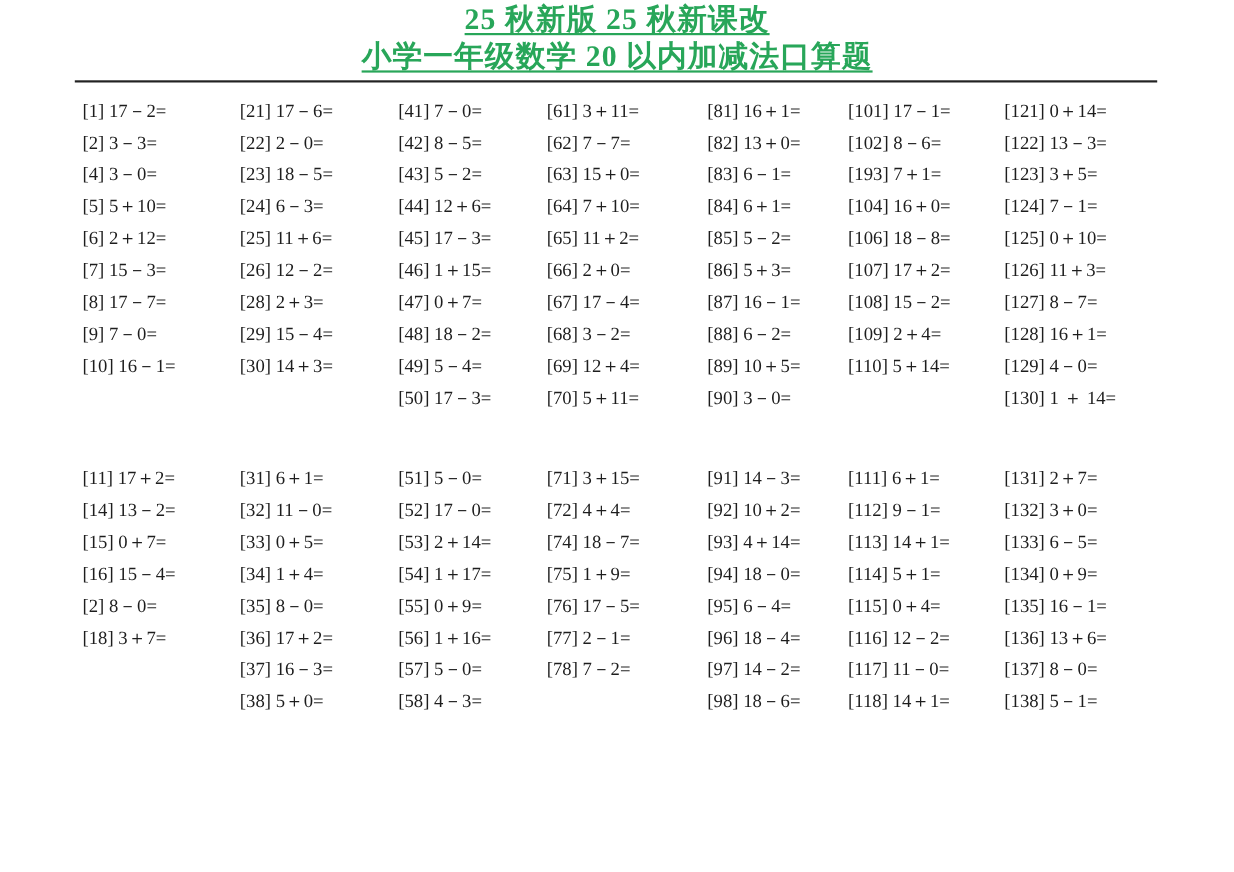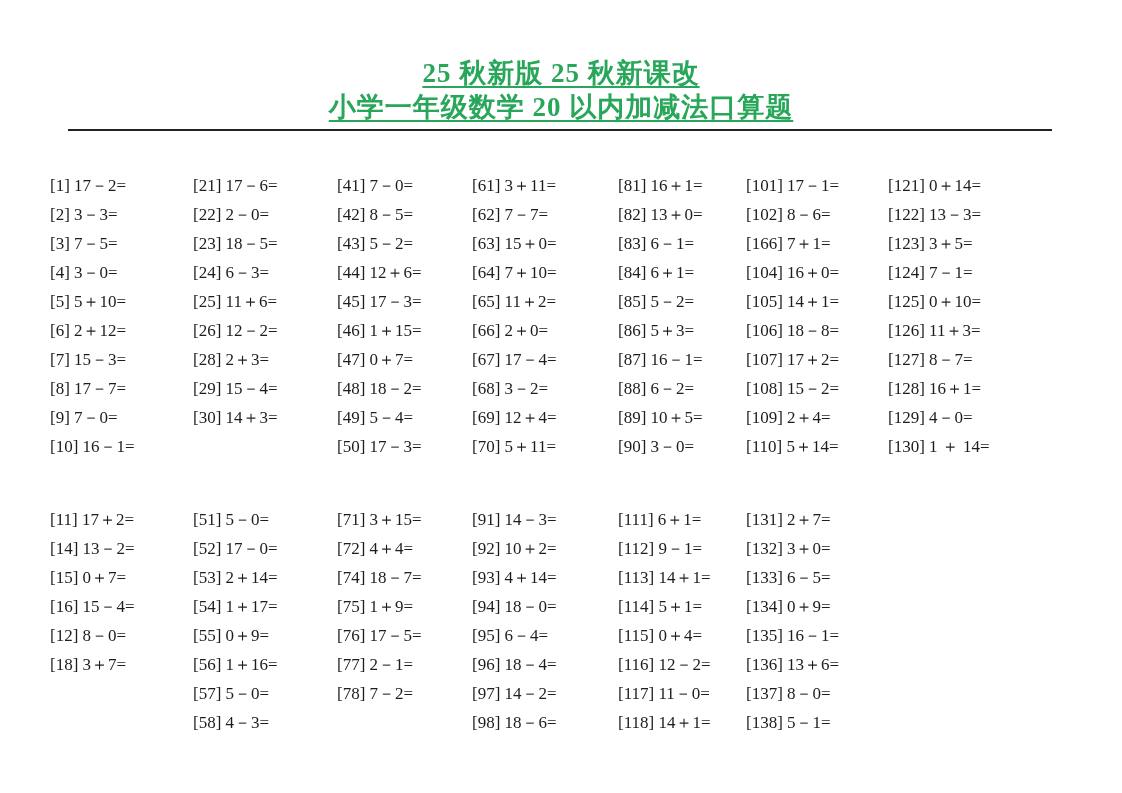--- a/index.html
+++ b/index.html
@@ -11,41 +11,39 @@
   html, body { background: #ffffff; }
   .page {
     width: 1122px;
     height: 793px;
     background: #ffffff;
     font-family: "Liberation Serif", "DejaVu Serif", serif;
     color: var(--text);
     overflow: hidden;
   }
   .titles {
-    padding-top: 56px;
     text-align: center;
   }
   .title-line {
     font-size: 27px;
     font-weight: bold;
     color: var(--green);
     text-decoration: underline;
     text-decoration-thickness: 2px;
     text-underline-offset: 4px;
     line-height: 34px;
     letter-spacing: 1px;
   }
   .rule {
     margin: 5px 70px 0 68px;
     border-top: 2px solid var(--rule);
     height: 0;
   }
   .grid-wrap {
-    padding: 11px 30px 0 50px;
-    margin-top: 29px;
+    padding: 11px 30px 0 75px;
   }
   .problems-section {
     display: grid;
     grid-template-columns: 143px 144px 135px 146px 128px 142px 1fr;
   }
   .problems-section + .problems-section {
     margin-top: 44px;
   }
   .col { }
   .cell {
@@ -62,21 +60,20 @@
   <div class="titles">
     <div class="title-line">25 秋新版 25 秋新课改</div>
     <div class="title-line">小学一年级数学 20 以内加减法口算题</div>
   </div>
   <div class="rule"></div>
   <div class="grid-wrap">
     <div class="problems-section">
         <div class="col">
           <div class="cell">[1] 17－2=</div>
           <div class="cell">[2] 3－3=</div>
-          <div class="cell">[3] 7－5=</div>
           <div class="cell">[4] 3－0=</div>
           <div class="cell">[5] 5＋10=</div>
           <div class="cell">[6] 2＋12=</div>
           <div class="cell">[7] 15－3=</div>
           <div class="cell">[8] 17－7=</div>
           <div class="cell">[9] 7－0=</div>
           <div class="cell">[10] 16－1=</div>
         </div>
         <div class="col">
           <div class="cell">[21] 17－6=</div>
@@ -121,23 +118,22 @@
           <div class="cell">[85] 5－2=</div>
           <div class="cell">[86] 5＋3=</div>
           <div class="cell">[87] 16－1=</div>
           <div class="cell">[88] 6－2=</div>
           <div class="cell">[89] 10＋5=</div>
           <div class="cell">[90] 3－0=</div>
         </div>
         <div class="col">
           <div class="cell">[101] 17－1=</div>
           <div class="cell">[102] 8－6=</div>
-          <div class="cell">[166] 7＋1=</div>
+          <div class="cell">[193] 7＋1=</div>
           <div class="cell">[104] 16＋0=</div>
-          <div class="cell">[105] 14＋1=</div>
           <div class="cell">[106] 18－8=</div>
           <div class="cell">[107] 17＋2=</div>
           <div class="cell">[108] 15－2=</div>
           <div class="cell">[109] 2＋4=</div>
           <div class="cell">[110] 5＋14=</div>
         </div>
         <div class="col">
           <div class="cell">[121] 0＋14=</div>
           <div class="cell">[122] 13－3=</div>
           <div class="cell">[123] 3＋5=</div>
@@ -149,22 +145,32 @@
           <div class="cell">[129] 4－0=</div>
           <div class="cell">[130] 1 ＋ 14=</div>
         </div>
       </div>
     <div class="problems-section">
         <div class="col">
           <div class="cell">[11] 17＋2=</div>
           <div class="cell">[14] 13－2=</div>
           <div class="cell">[15] 0＋7=</div>
           <div class="cell">[16] 15－4=</div>
-          <div class="cell">[12] 8－0=</div>
+          <div class="cell">[2] 8－0=</div>
           <div class="cell">[18] 3＋7=</div>
+        </div>
+        <div class="col">
+          <div class="cell">[31] 6＋1=</div>
+          <div class="cell">[32] 11－0=</div>
+          <div class="cell">[33] 0＋5=</div>
+          <div class="cell">[34] 1＋4=</div>
+          <div class="cell">[35] 8－0=</div>
+          <div class="cell">[36] 17＋2=</div>
+          <div class="cell">[37] 16－3=</div>
+          <div class="cell">[38] 5＋0=</div>
         </div>
         <div class="col">
           <div class="cell">[51] 5－0=</div>
           <div class="cell">[52] 17－0=</div>
           <div class="cell">[53] 2＋14=</div>
           <div class="cell">[54] 1＋17=</div>
           <div class="cell">[55] 0＋9=</div>
           <div class="cell">[56] 1＋16=</div>
           <div class="cell">[57] 5－0=</div>
           <div class="cell">[58] 4－3=</div>

